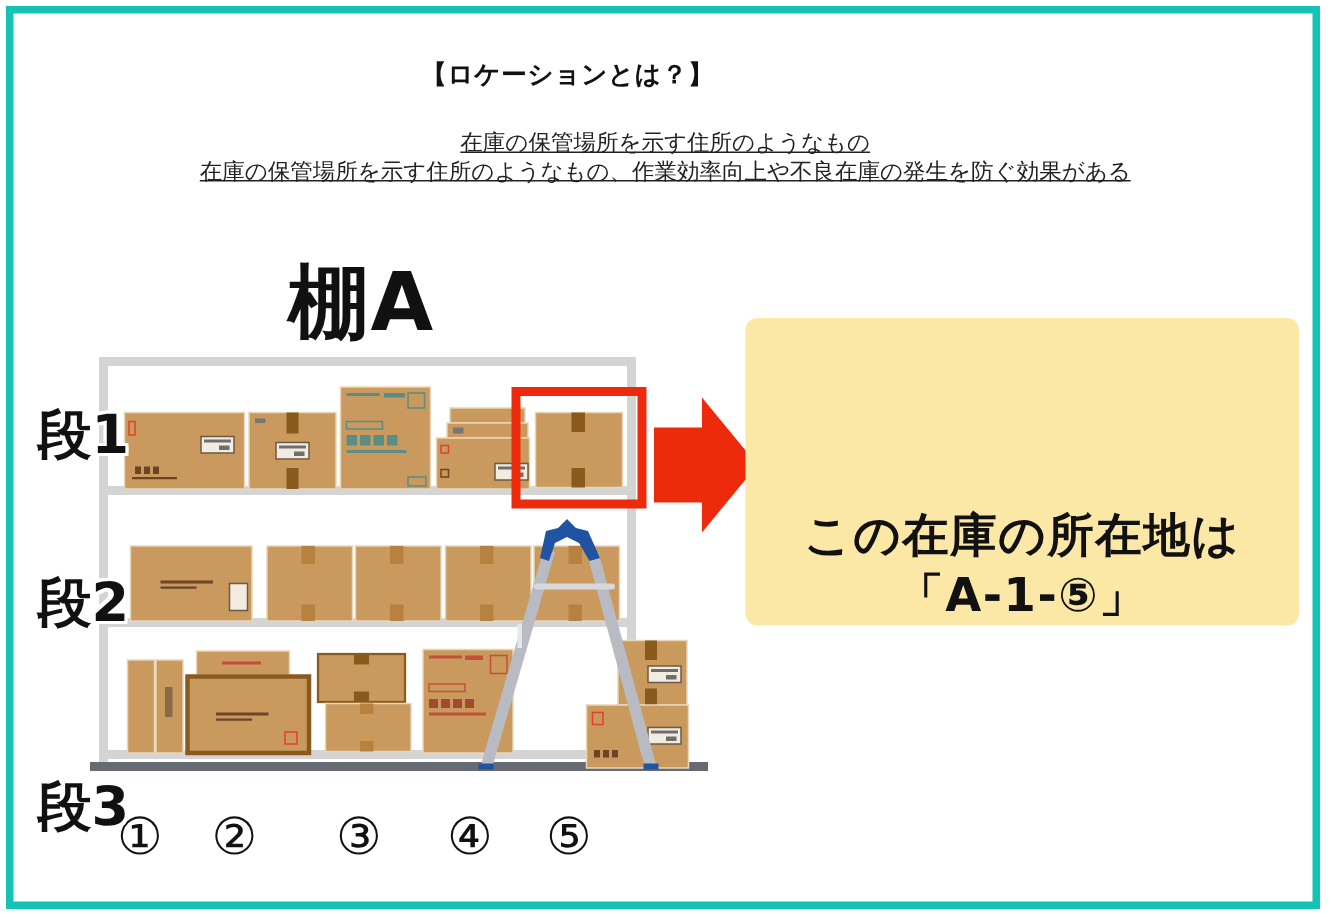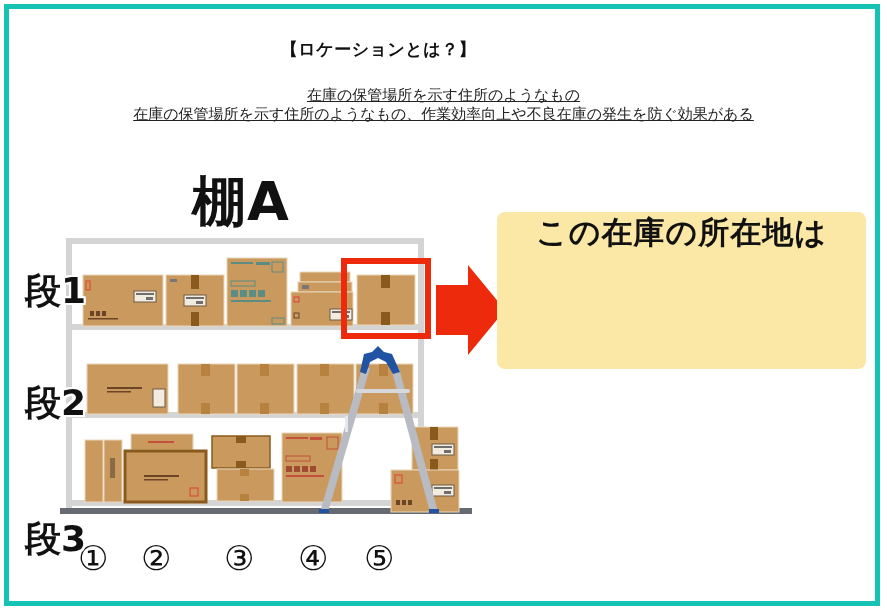--- a/index.html
+++ b/index.html
@@ -35,23 +35,23 @@
     z-index: 10;
   }
 
   .illus { position: absolute; left: 0; top: 0; width: 887px; height: 612px; }
 
   .col-num {
     position: absolute; top: 536px; font-size: 34px; color: #111; line-height: 44px;
   }
 
   .callout {
-    position: absolute; left: 497px; top: 212px; width: 369px; height: 157px;
+    position: absolute; left: 497px; top: 212px; width: 369px; height: 205px;
     background: #fbe8a6; border-radius: 8px;
-    display: flex; flex-direction: column; justify-content: space-between; align-items: center;
+    display: flex; flex-direction: column; justify-content: flex-end; align-items: center;
     font-weight: bold; font-size: 31px; line-height: 40px; color: #111; letter-spacing: 1px;
   }
   .callout span { display: block; text-align: center; white-space: nowrap; }
 </style>
 </head>
 <body>
 
 <div class="frame"></div>
 
 <div class="title">【ロケーションとは？】</div>
@@ -198,13 +198,14 @@
 <div class="tier-label" style="top:468px;margin-top:48px;">段3</div>
 
 <div class="col-num" style="left:78px;">①</div>
 <div class="col-num" style="left:141px;">②</div>
 <div class="col-num" style="left:224px;">③</div>
 <div class="col-num" style="left:298px;">④</div>
 <div class="col-num" style="left:364px;">⑤</div>
 
 <div class="callout">
   <span>この在庫の所在地は</span>
+  <span>「A-1-⑤」</span>
 </div>
 
 </body></html>

